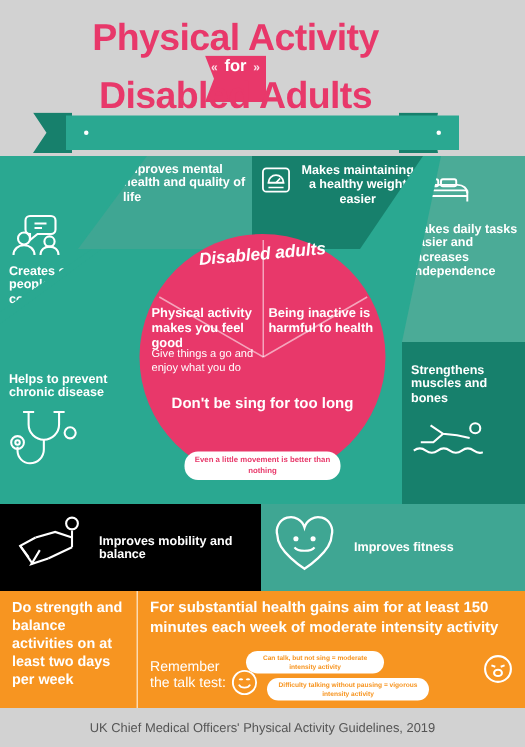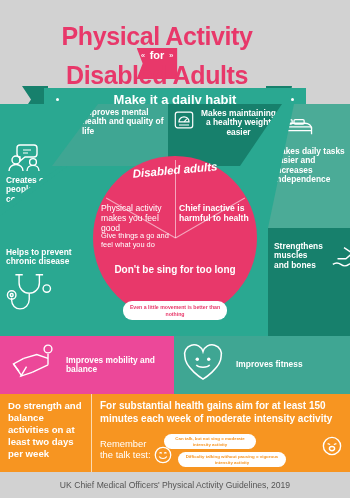--- a/index.html
+++ b/index.html
@@ -10,21 +10,21 @@
     overflow: hidden;
   }
   #poster {
     position: relative;
     width: 350px; height: 498px;
     background: #d2d2d2;
   }
 
   
   .header {
-    position: absolute; left: 0; top: 11px; width: 314px; height: 104px;
+    position: absolute; left: 0; top: 0; width: 314px; height: 104px;
     background: #d2d2d2;
   }
   .title1, .title2 {
     position: absolute; width: 100%; text-align: center;
     color: #e8386a; font-weight: bold;
     font-family: "Liberation Sans", sans-serif;
     letter-spacing: -0.4px;
   }
   .title1 { top: 11px; font-size: 25px; }
   .title2 { top: 50px; font-size: 25px; }
@@ -111,32 +111,32 @@
   .s-r1 {
     left: 268px; top: 0; width: 82px; height: 124px;
     background: #4bab97;
     clip-path: polygon(26px 0, 100% 0, 100% 100%, 0 100%);
     flex-direction: column; align-items: flex-start;
     padding: 10px 4px 4px 6px; gap: 5px;
   }
   .s-r2 {
     left: 268px; top: 124px; width: 82px; height: 108px;
     background: #17806c;
-    flex-direction: row; align-items: flex-start;
+    flex-direction: column; align-items: flex-start;
     padding: 14px 4px 4px 6px; gap: 8px;
   }
   .s-l2 {
     left: 0; top: 134px; width: 96px; height: 104px;
     background: #2aa891;
     flex-direction: column; align-items: flex-start;
     padding: 10px 4px 4px 6px; gap: 4px;
   }
   .s-bl {
     left: 0; top: 232px; width: 174px; height: 58px;
-    background: #ec4899;
+    background: #000000;
     clip-path: polygon(0 0, 100% 0, 100% 100%, 0 100%);
     align-items: center;
     padding: 2px 4px 2px 6px; gap: 4px;
   }
   .s-br {
     left: 174px; top: 232px; width: 176px; height: 58px;
     background: #3fa693;
     align-items: center;
     padding: 2px 4px 2px 8px; gap: 12px;
   }
@@ -161,21 +161,21 @@
   .sp-br   { left: 82px; top: 82px; width: 1px; height: 80px; transform: rotate(-120deg); transform-origin: top center; }
 
   .c-title {
     position: absolute; left: 0; top: 8px; width: 164px;
     text-align: center; color: #ffffff;
     font-size: 11.5px; font-weight: bold; font-style: italic;
     transform: rotate(-5deg);
   }
   .c-l {
     position: absolute; left: 8px; top: 48px; width: 74px;
-    color: #fff; font-weight: normal; font-size: 8.6px; line-height: 1.15;
+    color: #fff; font-weight: bold; font-size: 8.6px; line-height: 1.15;
   }
   .c-l-sub {
     position: absolute; left: 8px; top: 76px; width: 70px;
     color: #fff; font-size: 7.4px; line-height: 1.2; font-weight: normal;
   }
   .c-r {
     position: absolute; left: 86px; top: 48px; width: 72px;
     color: #fff; font-weight: bold; font-size: 8.6px; line-height: 1.15;
   }
   .c-b {
@@ -238,21 +238,20 @@
 <div id="poster">
 
   <div class="header">
     <div class="title1">Physical Activity</div>
     <div class="for-ribbon">for</div>
     <div class="title2">Disabled Adults</div>
     <div class="banner-tail tail-l"></div>
     <div class="banner-tail tail-r"></div>
     <div class="banner">
       <span class="dot l"></span>
-      <span>Make it a daily habit</span>
       <span class="dot r"></span>
     </div>
   </div>
 
   <div class="wheel">
 
     <div class="s-tl2"></div>
     <div class="seg s-tl">
       <span class="ico">
         <svg width="42" height="30" viewBox="0 0 42 30" fill="none" stroke="#fff" stroke-width="1.4">
@@ -356,22 +355,22 @@
       <span class="txt big-label">Improves fitness</span>
     </div>
 
     <div class="circle">
       <span class="spoke sp-up"></span>
       <span class="spoke sp-bl"></span>
       <span class="spoke sp-br"></span>
 
       <div class="c-title">Disabled adults</div>
       <div class="c-l">Physical activity makes you feel good</div>
-      <div class="c-l-sub">Give things a go and feel what you do</div>
-      <div class="c-r">Chief inactive is harmful to health</div>
+      <div class="c-l-sub">Give things a go and enjoy what you do</div>
+      <div class="c-r">Being inactive is harmful to health</div>
       <div class="c-b">Don't be sing for too long</div>
       <div class="pill">Even a little movement is better than nothing</div>
     </div>
   </div>
 
   <div class="orange">
     <div class="or-left">Do strength and balance activities on at least two days per week</div>
     <div class="or-right">
       <div class="or-head">For substantial health gains aim for at least 150 minutes each week of moderate intensity activity</div>
       <div class="or-remember">Remember the talk test:</div>

